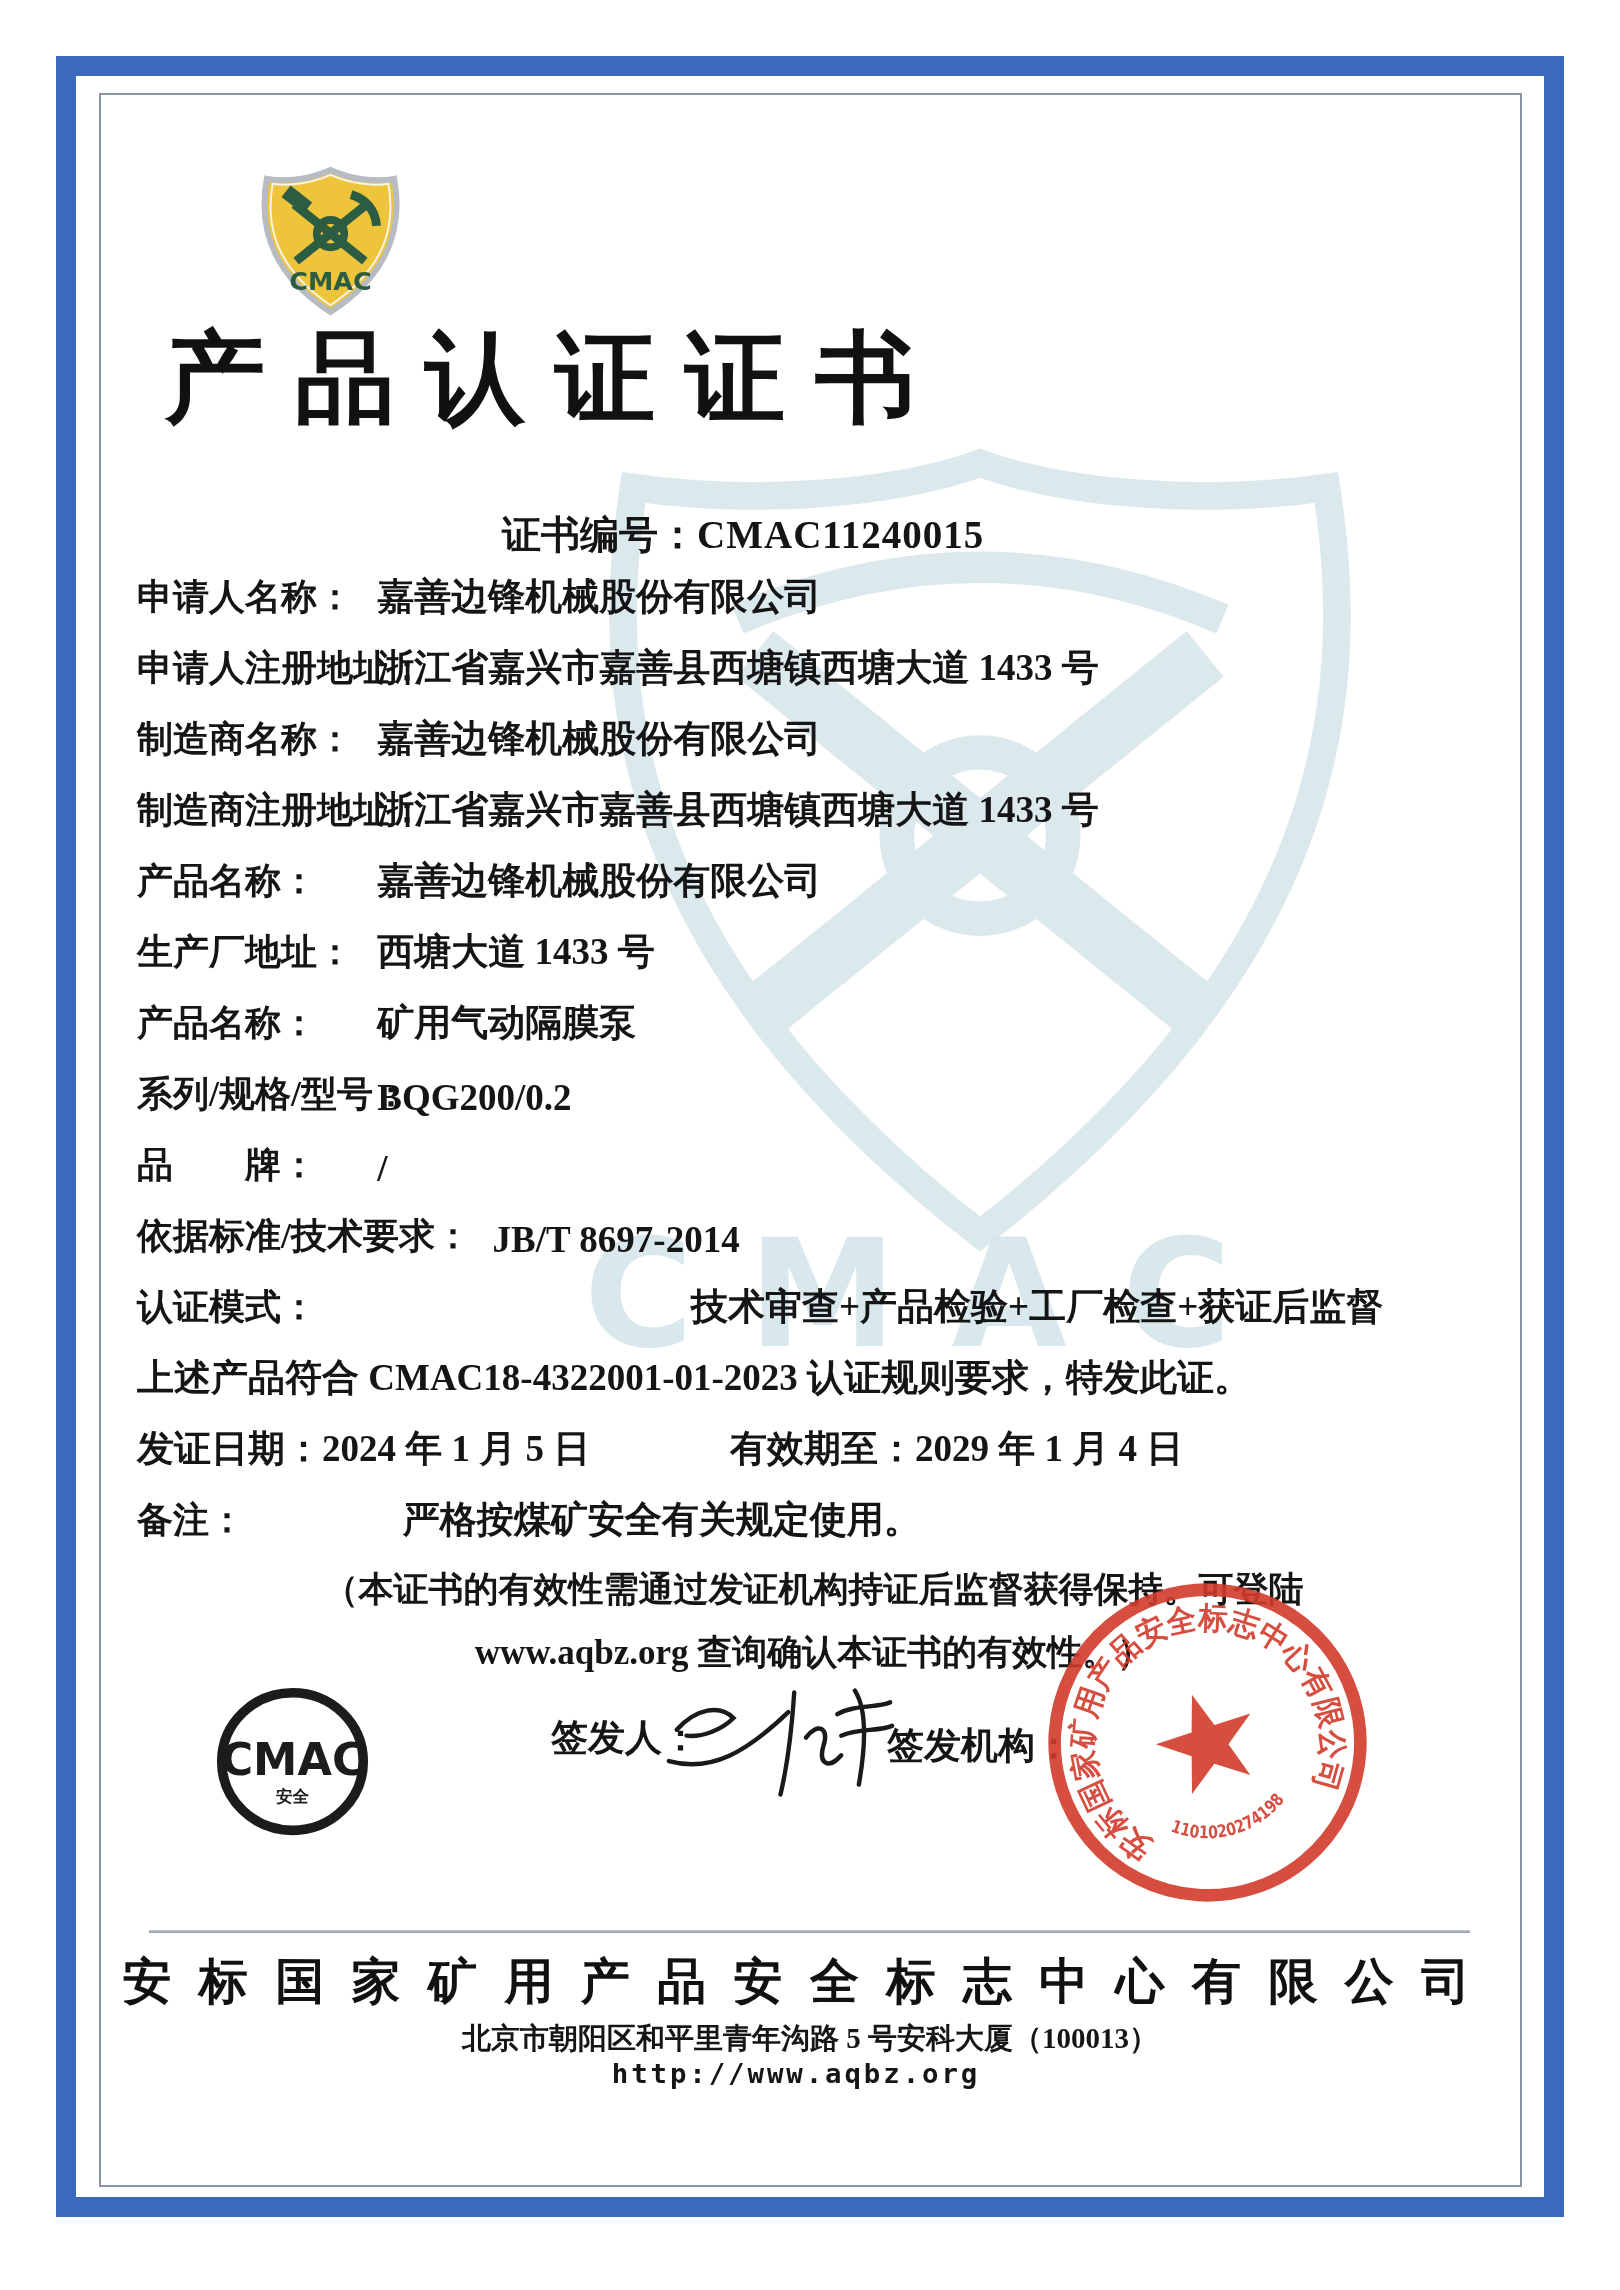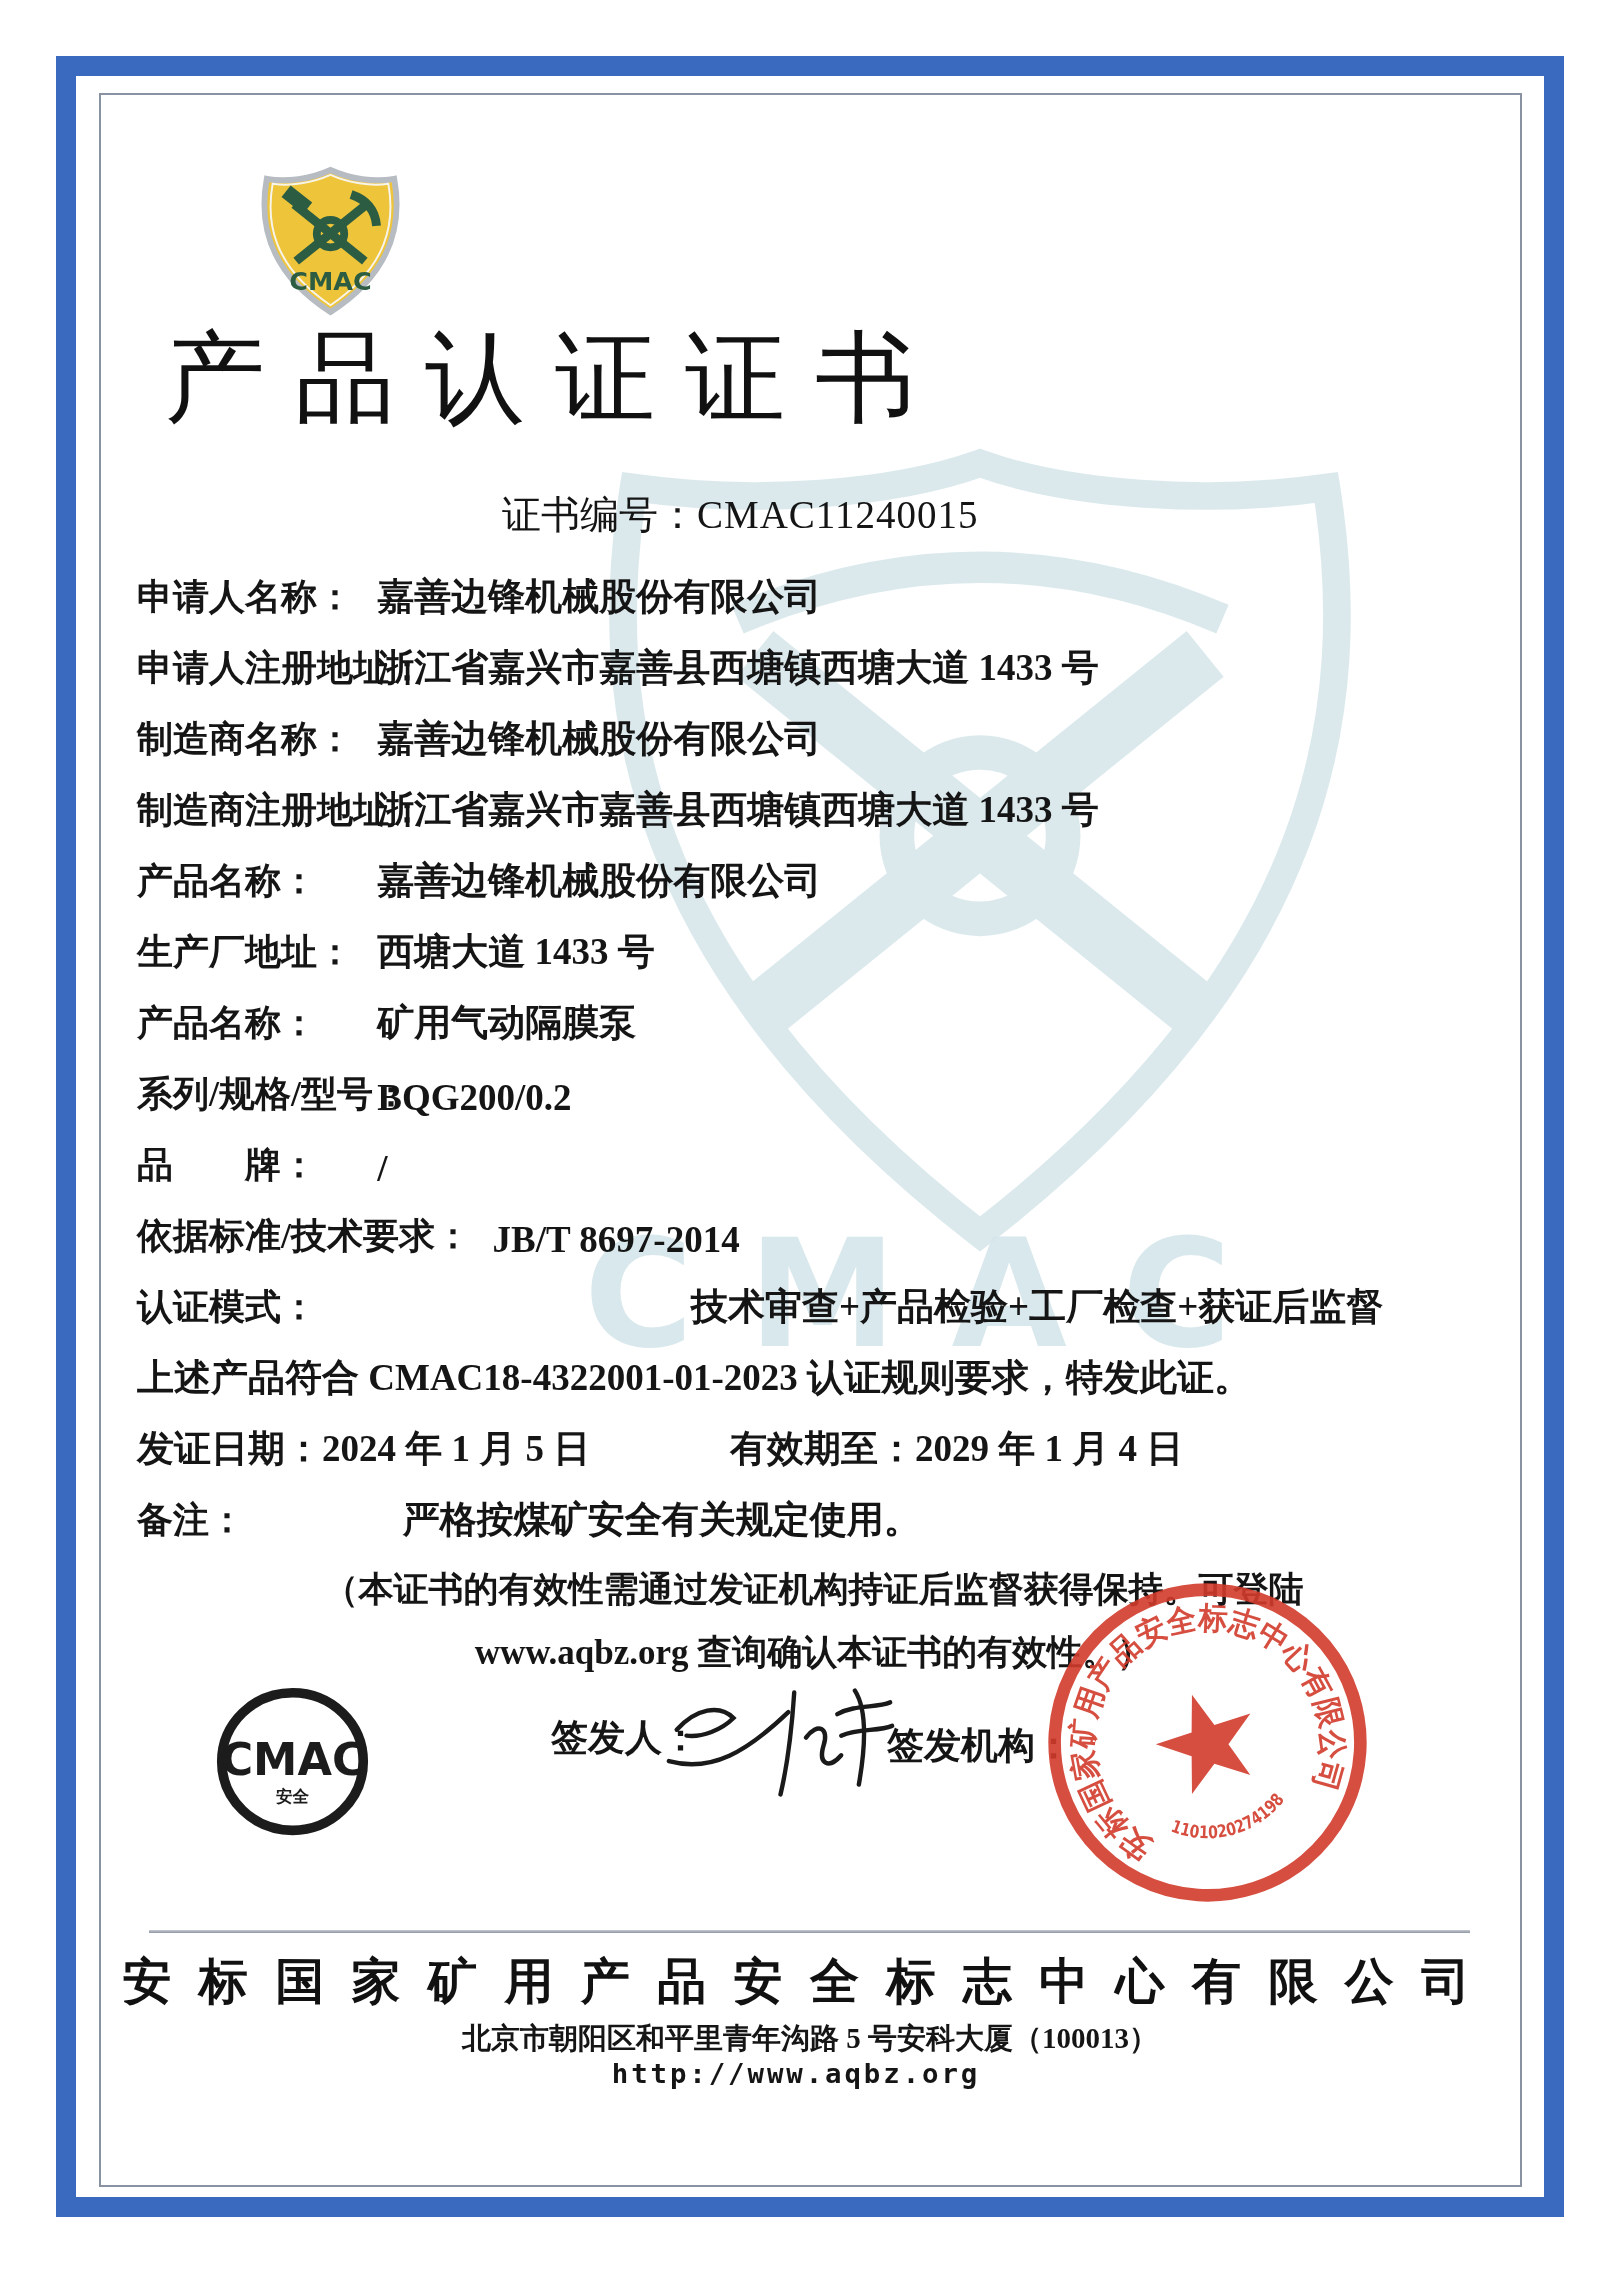--- a/index.html
+++ b/index.html
@@ -29,26 +29,26 @@
     position:absolute;left:584px;top:1208px;z-index:0;
     font-family:"DejaVu Sans",sans-serif;
     font-weight:bold;font-size:149px;letter-spacing:55px;
     color:#d5e6ea;opacity:.9;
   }
   
   .logo-shield{position:absolute;left:257px;top:165px;width:147px;height:152px;z-index:2;}
   .cert-title{
     position:absolute;left:165px;top:312px;z-index:2;
     font-family:"DejaVu Sans",sans-serif;
-    font-weight:400;font-size:100px;letter-spacing:30px;
+    font-weight:700;font-size:100px;letter-spacing:30px;
     color:#111;white-space:nowrap;
   }
   .cert-no{
-    position:absolute;left:502px;top:488px;z-index:2;
-    font-size:39px;font-weight:normal;white-space:nowrap;text-align:center;
+    position:absolute;left:502px;top:508px;z-index:2;
+    font-size:39px;font-weight:bold;white-space:nowrap;text-align:center;
   }
   .cert-no .num{font-family:"Liberation Serif",serif;letter-spacing:1px;}
   
   .fields{position:absolute;left:137px;top:551px;width:1362px;z-index:2;}
   .row{display:flex;align-items:flex-end;height:71px;white-space:nowrap;}
   .flabel{flex:0 0 auto;width:250px;font-size:36px;font-weight:bold;}
   .flabel.wide{width:auto;min-width:250px;}
   .fvalue{font-size:37px;font-weight:bold;}
   .row-std .fvalue{margin-left:-9.8px;}
   .row-jbt .fvalue{margin-left:21.6px;}

